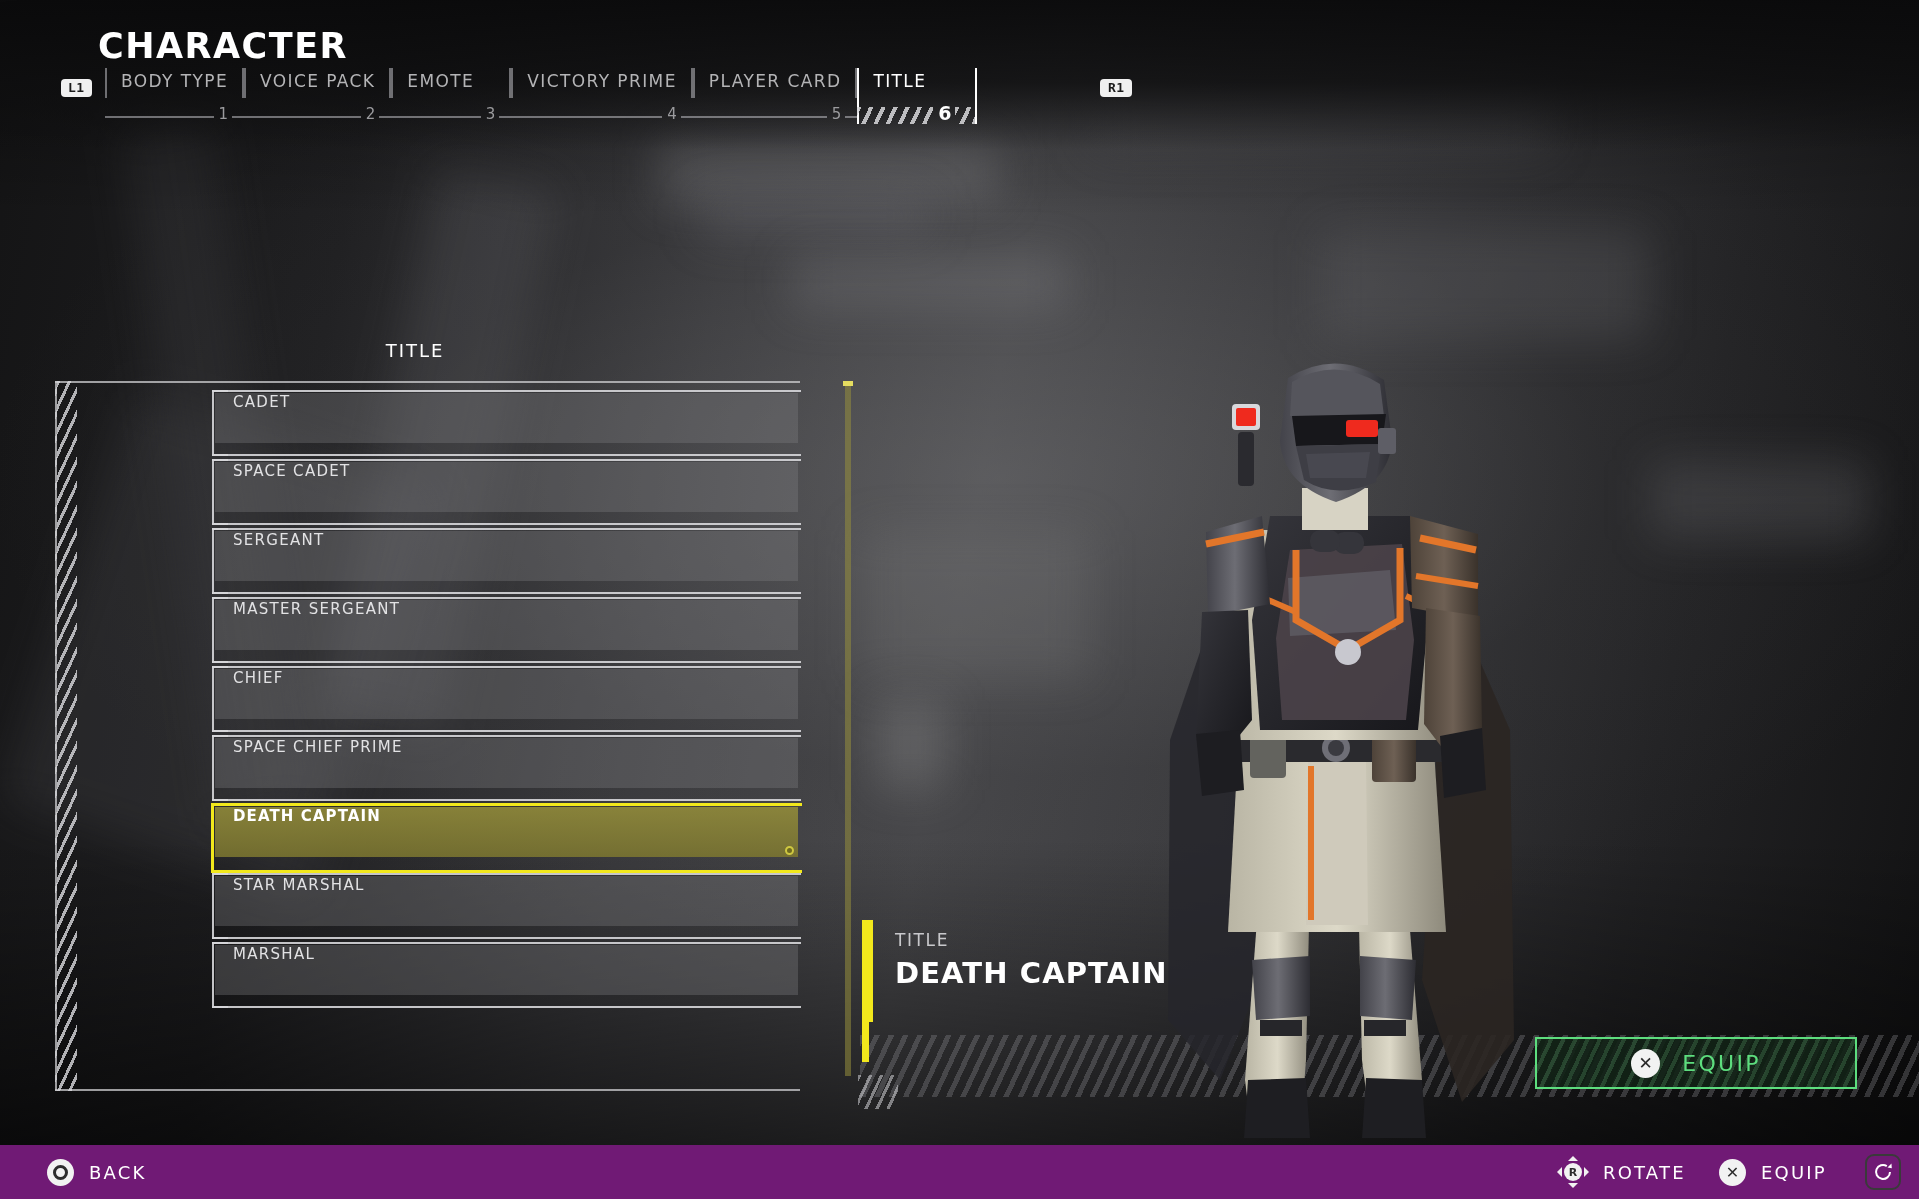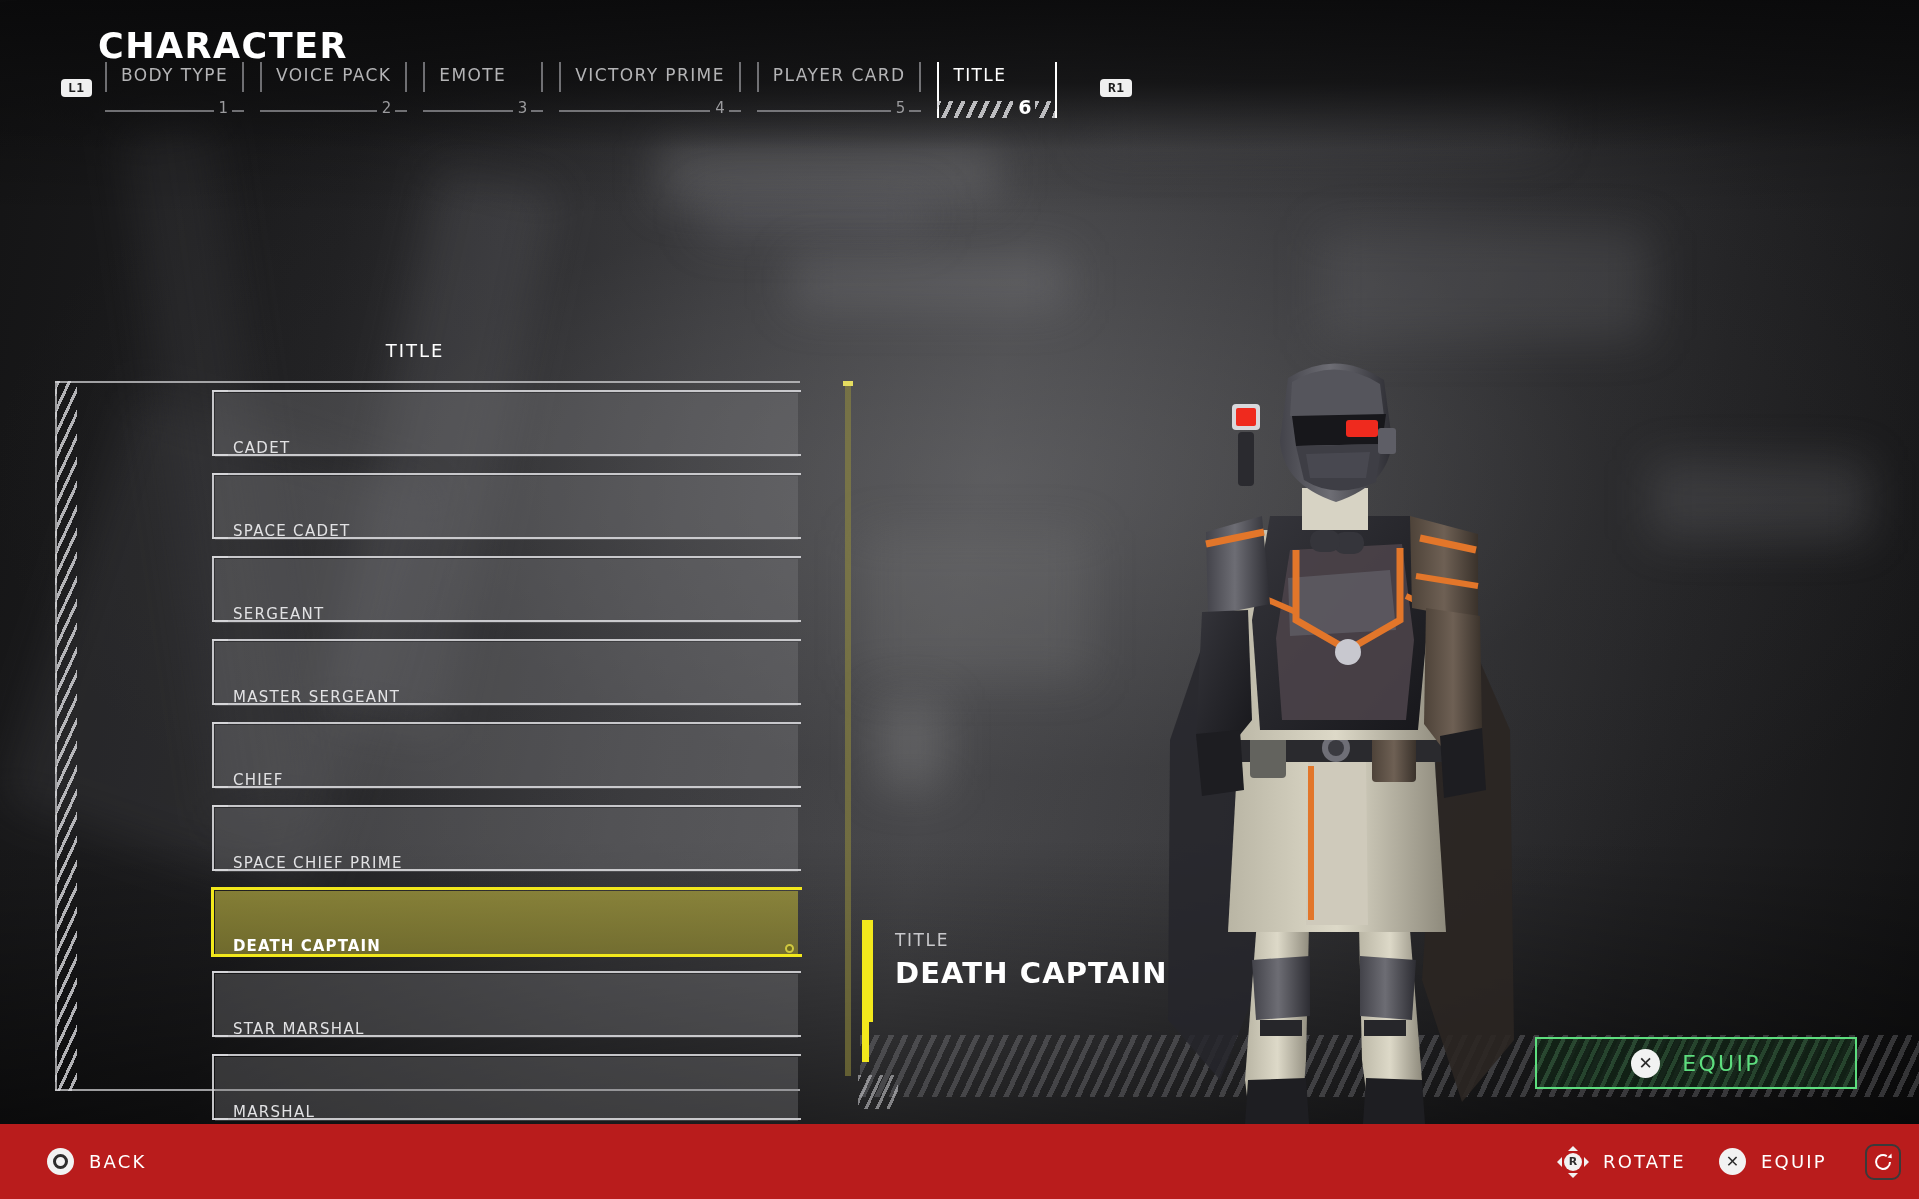--- a/index.html
+++ b/index.html
@@ -55,21 +55,21 @@
   #btn-l1, #btn-r1 {
     position: absolute; top: 79px;
     background: #f0f0f0; color: #1b1b1b;
     font-size: 13px; font-weight: bold; letter-spacing: .5px;
     border-radius: 4px; padding: 2px 7px 3px 7px; line-height: 1;
     font-family: "DejaVu Sans Mono", monospace;
   }
   #btn-l1 { left: 61px; }
   #btn-r1 { left: 1100px; padding-left: 8px; }
 
-  #tabs { position: absolute; left: 105px; top: 62px; display: flex; gap: 16px; align-items: flex-end; }
+  #tabs { position: absolute; left: 105px; top: 68px; display: flex; gap: 0; align-items: flex-end; }
   .tab { position: relative; height: 54px; padding: 0 16px; min-width: 120px; }
   .tab .tab-label {
     display: block; font-size: 17px; letter-spacing: 1.4px;
     color: #b4b4b6; font-family: "DejaVu Sans", sans-serif; padding-top: 3px;
   }
   .tab.active .tab-label { color: #ffffff; }
   
   .tab::before, .tab::after {
     content:""; position:absolute; top: 0; width: 2px; height: 30px;
     background: rgba(190,190,194,0.55);
@@ -125,23 +125,23 @@
     position: absolute; left: 0; top: 0; width: 22px; height: 100%;
     background: repeating-linear-gradient(115deg,
       rgba(218,218,222,0.8) 0 3px,
       rgba(0,0,0,0) 3px 10px);
     border-left: 2px solid rgba(205,205,208,0.75);
   }
 
   #list-items { position: absolute; left: 160px; top: 12px; width: 583px; }
 
   .list-item {
-    position: relative; height: 64px; margin-bottom: 19px;
+    position: relative; height: 50px; margin-bottom: 19px;
     background: rgba(128,128,131,0.34);
-    display: flex; align-items: flex-end;
+    display: flex; align-items: flex-start;
   }
   .list-item .li-label {
     font-size: 15px; letter-spacing: 1.3px; color: #e2e2e4;
     padding-left: 18px; font-family: "DejaVu Sans", sans-serif;
   }
   
   .list-item::before {
     content:""; position:absolute; left:-3px; top:-3px; width: 14px; height: 62px;
     border-left: 2px solid rgba(215,215,218,0.9);
     border-top: 2px solid rgba(215,215,218,0.9);
@@ -227,22 +227,22 @@
     font-size: 22px; letter-spacing: 2.3px; color: #5ddd7e;
     font-family: "DejaVu Sans", sans-serif;
   }
 
   
   #character { position: absolute; left: 1110px; top: 320px; width: 460px; height: 830px; z-index: 8; }
   #character svg { display: block; }
 
   
   #footer {
-    position: absolute; left: 0; bottom: 0; width: 100%; height: 75px; z-index: 30;
-    background: #b91c1c; display: flex; align-items: center;
+    position: absolute; left: 0; bottom: 0; width: 100%; height: 54px; z-index: 30;
+    background: #701a75; display: flex; align-items: center;
   }
   .footer-item { display: flex; align-items: center; gap: 15px; }
   .footer-item .f-label {
     font-size: 18px; letter-spacing: 2.2px; color: #ffffff; font-family: "DejaVu Sans", sans-serif;
   }
   .glyph-circle {
     width: 27px; height: 27px; border-radius: 50%; background: #f2f2f2;
     display: flex; align-items: center; justify-content: center;
   }
   .glyph-circle .inner-ring {

